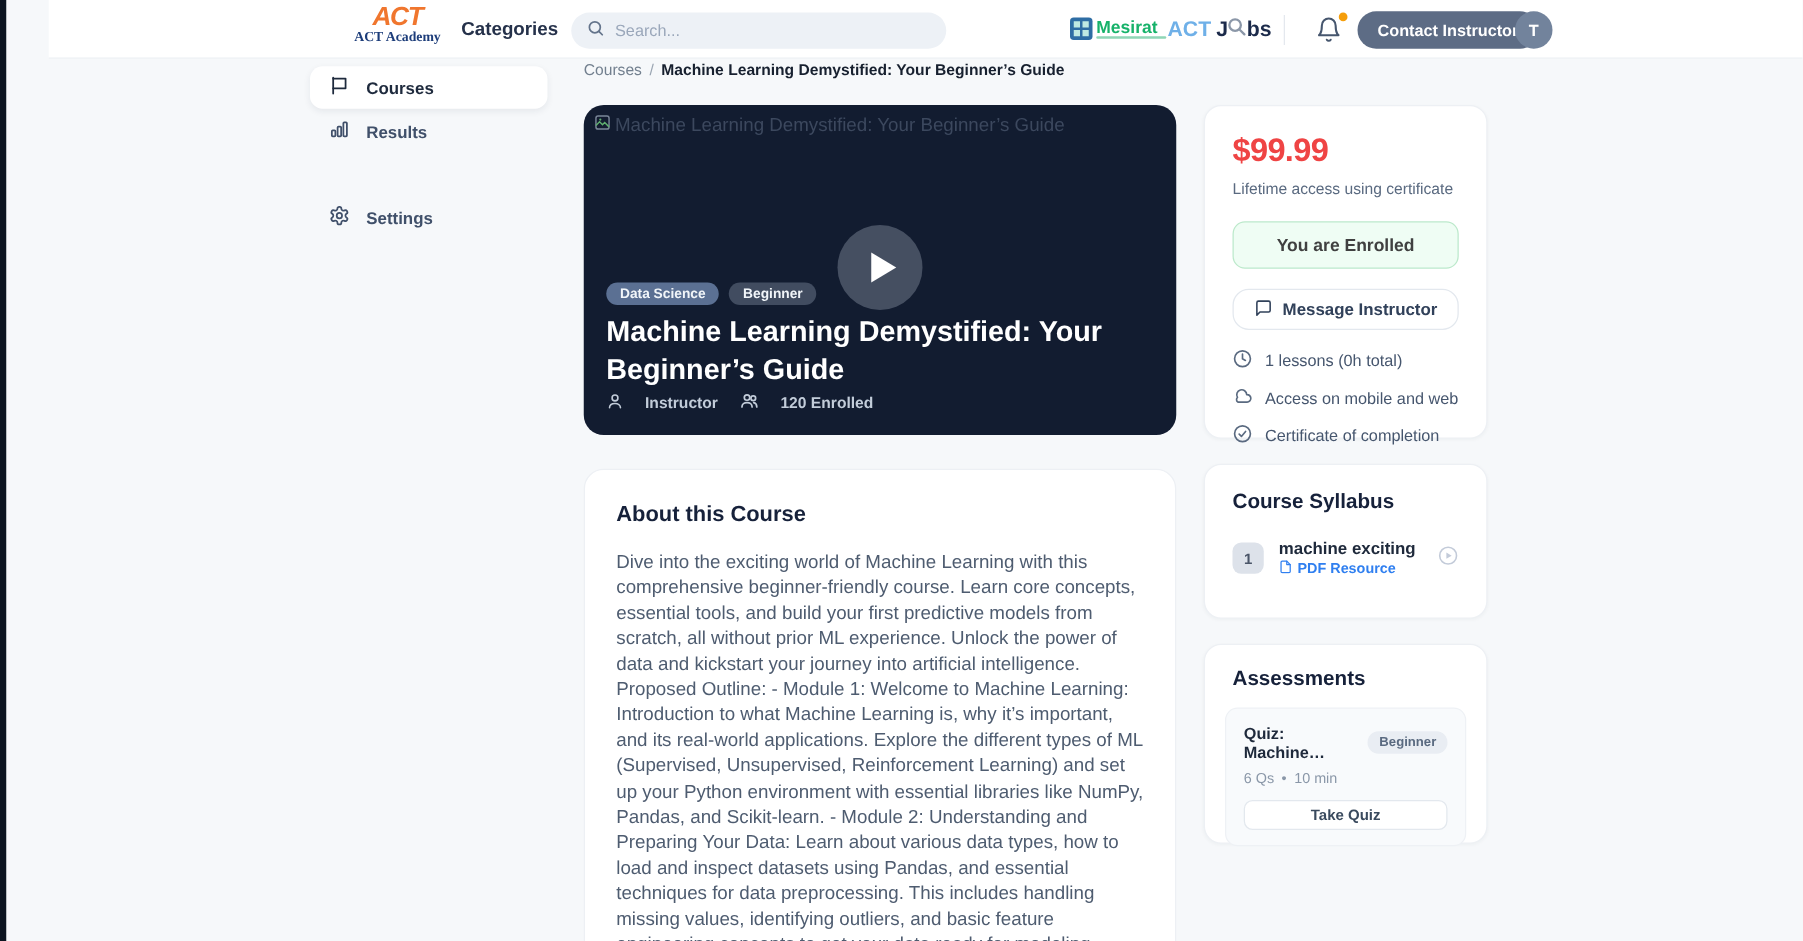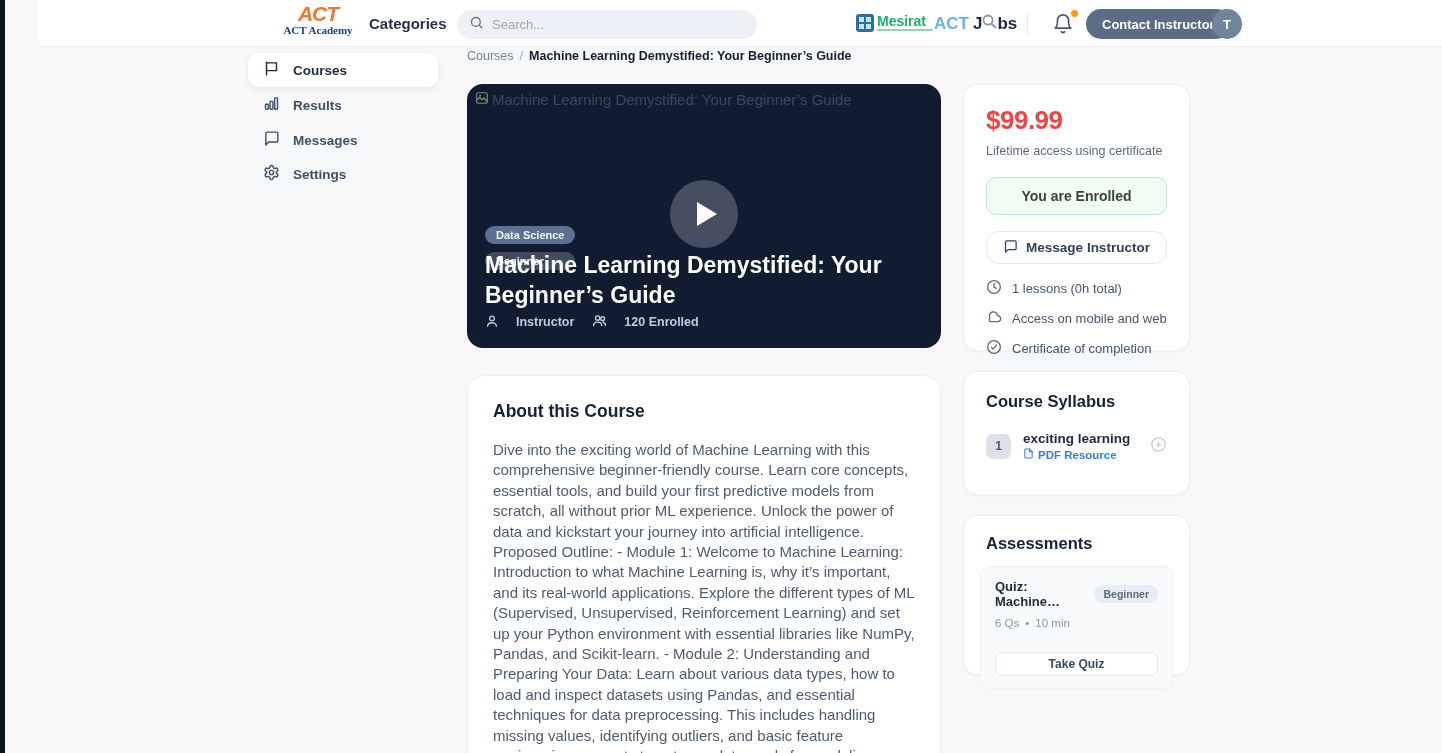--- a/index.html
+++ b/index.html
@@ -46,21 +46,21 @@
   .breadcrumb { position:absolute; left:467px; top:49px; font-size:12.5px; color:#73808f; }
   .breadcrumb .bc-root { cursor:pointer; }
   .breadcrumb .bc-sep { margin:0 6px; color:#9aa5b2; }
   .breadcrumb .bc-current { color:#17202f; font-weight:700; }
 
   
   .hero { position:absolute; left:467px; top:84px; width:474px; height:264px; background:#121c30; border-radius:16px; overflow:hidden; cursor:pointer; }
   .hero-alt { position:absolute; left:8px; top:7px; display:flex; align-items:center; gap:3px; font-size:15px; color:#3c485e; }
   .hero-play { position:absolute; left:670px; top:180px; width:68px; height:68px; border-radius:50%; background:rgba(74,84,102,0.92); display:flex; align-items:center; justify-content:center; cursor:pointer; z-index:2; }
   .hero-play .tri { width:0; height:0; border-left:20px solid #ffffff; border-top:12px solid transparent; border-bottom:12px solid transparent; margin-left:6px; }
-  .hero-tags { position:absolute; left:485px; top:226px; display:flex; gap:8px;flex-direction:column; }
+  .hero-tags { position:absolute; left:485px; top:226px; display:flex; gap:8px; }
   .tag { height:18px; display:flex; align-items:center; padding:0 11px; border-radius:9px; font-size:11px; font-weight:700; color:#f1f5f9; }
   .tag-cat { background:#5b7093; }
   .tag-lvl { background:#414c60; }
   .hero-title { position:absolute; left:485px; top:250px; width:445px; font-size:23px; line-height:30px; font-weight:800; color:#ffffff; }
   .hero-meta { position:absolute; left:485px; top:313px; display:flex; align-items:center; gap:18px; color:#c2ccd9; font-size:12.5px; font-weight:600; }
   .hero-meta .mi { display:flex; align-items:center; gap:17px; }
 
   
   .about-card { position:absolute; left:467px; top:375px; width:474px; height:500px; background:#ffffff; border:1px solid #edf0f4; border-radius:16px; padding:25px; }
   .about-heading { font-size:17.5px; font-weight:800; color:#16213a; }
@@ -86,21 +86,21 @@
   .syl-link { margin-top:2px; display:flex; align-items:center; gap:4px; font-size:11.5px; font-weight:700; color:#2f7ff0; cursor:pointer; }
   .syl-play { color:#c3cbd9; }
 
   .assess-card { left:963px; top:515px; width:227px; height:160px; padding:18px 16px; }
   .assess-card .card-heading { padding-left:6px; }
   .quiz-box { margin-top:13px; background:#f8fafc; border:1px solid #eef1f5; border-radius:10px; padding:12px 14px; }
   .quiz-top { display:flex; align-items:center; justify-content:space-between; }
   .quiz-title { font-size:13px; font-weight:800; color:#1e293b; }
   .quiz-badge { background:#e9edf3; border-radius:9px; padding:3px 9px; font-size:10.5px; font-weight:700; color:#5a6a80; }
   .quiz-meta { margin-top:8px; font-size:11.5px; color:#8a97a8; display:flex; gap:6px; }
-  .takequiz-btn { margin-top:23px; width:100%; height:24px; background:#ffffff; border:1px solid #e3e8ee; border-radius:7px; font-size:12px; font-weight:800; color:#3a4a5e; cursor:pointer; font-family:"Liberation Sans", sans-serif; }
+  .takequiz-btn { margin-top:11px; width:100%; height:24px; background:#ffffff; border:1px solid #e3e8ee; border-radius:7px; font-size:12px; font-weight:800; color:#3a4a5e; cursor:pointer; font-family:"Liberation Sans", sans-serif; }
 </style>
 </head>
 <body>
 
 <div class="screen">
 
   <div class="header">
     <div class="logo">
       <div class="logo-act">ACT</div>
       <div class="logo-academy">ACT Academy</div>
@@ -166,28 +166,20 @@
     </div>
     <div class="side-item" style="top:41px;">
       <span>
         <svg width="17" height="17" viewBox="0 0 24 24" fill="none" stroke="currentColor" stroke-width="2" stroke-linecap="round" stroke-linejoin="round">
             <rect x="3.5" y="13" width="4" height="7" rx="1"></rect>
             <rect x="10" y="9" width="4" height="11" rx="1"></rect>
             <rect x="16.5" y="4" width="4" height="16" rx="1"></rect>
           </svg>
       </span>
       <span>Results</span>
-    </div>
-    <div class="side-item" style="top:76px;">
-      <span>
-        <svg width="17" height="17" viewBox="0 0 24 24" fill="none" stroke="currentColor" stroke-width="2" stroke-linecap="round" stroke-linejoin="round">
-            <path d="M21 15a2 2 0 0 1-2 2H8l-4 4V5a2 2 0 0 1 2-2h13a2 2 0 0 1 2 2z"></path>
-          </svg>
-      </span>
-      <span>Messages</span>
     </div>
     <div class="side-item" style="top:110px;">
       <span>
         <svg width="17" height="17" viewBox="0 0 24 24" fill="none" stroke="currentColor" stroke-width="2" stroke-linecap="round" stroke-linejoin="round">
             <path d="M12.22 2h-.44a2 2 0 0 0-2 2v.18a2 2 0 0 1-1 1.73l-.43.25a2 2 0 0 1-2 0l-.15-.08a2 2 0 0 0-2.73.73l-.22.38a2 2 0 0 0 .73 2.73l.15.1a2 2 0 0 1 1 1.72v.51a2 2 0 0 1-1 1.74l-.15.09a2 2 0 0 0-.73 2.73l.22.38a2 2 0 0 0 2.73.73l.15-.08a2 2 0 0 1 2 0l.43.25a2 2 0 0 1 1 1.73V20a2 2 0 0 0 2 2h.44a2 2 0 0 0 2-2v-.18a2 2 0 0 1 1-1.73l.43-.25a2 2 0 0 1 2 0l.15.08a2 2 0 0 0 2.73-.73l.22-.39a2 2 0 0 0-.73-2.73l-.15-.08a2 2 0 0 1-1-1.74v-.5a2 2 0 0 1 1-1.74l.15-.09a2 2 0 0 0 .73-2.73l-.22-.38a2 2 0 0 0-2.73-.73l-.15.08a2 2 0 0 1-2 0l-.43-.25a2 2 0 0 1-1-1.73V4a2 2 0 0 0-2-2z"></path>
             <circle cx="12" cy="12" r="3"></circle>
           </svg>
       </span>
       <span>Settings</span>
     </div>
@@ -273,21 +265,21 @@
         <span>Certificate of completion</span>
       </div>
     </div>
   </div>
 
   <div class="card syllabus-card">
     <div class="card-heading">Course Syllabus</div>
     <div class="syl-row">
       <div class="syl-num">1</div>
       <div class="syl-mid">
-        <div class="syl-title">exciting learning</div>
+        <div class="syl-title">machine exciting</div>
         <div class="syl-link">
           <span><svg width="11" height="11" viewBox="0 0 24 24" fill="none" stroke="currentColor" stroke-width="2.2" stroke-linecap="round" stroke-linejoin="round">
                 <path d="M14 2H6a2 2 0 0 0-2 2v16a2 2 0 0 0 2 2h12a2 2 0 0 0 2-2V8z"></path>
                 <path d="M14 2v6h6"></path>
               </svg></span>
           <span>PDF Resource</span>
         </div>
       </div>
       <span class="syl-play">
         <svg width="17" height="17" viewBox="0 0 24 24" fill="none" stroke="currentColor" stroke-width="1.8">

